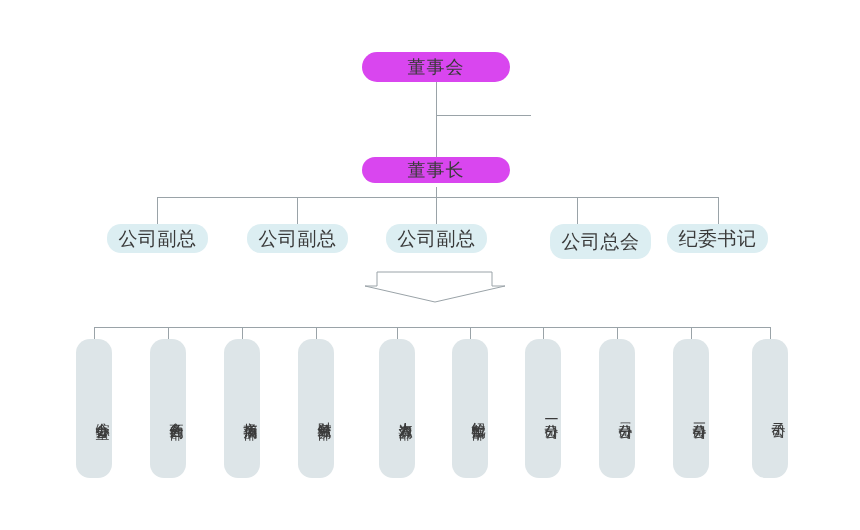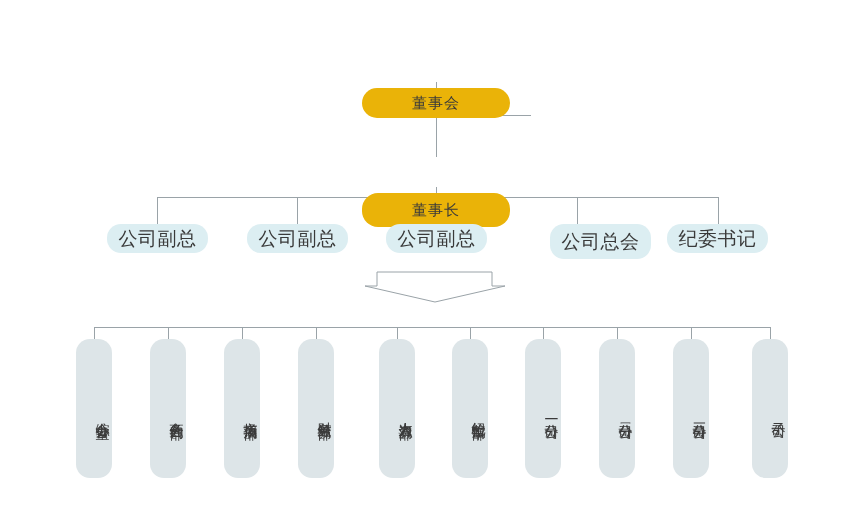--- a/index.html
+++ b/index.html
@@ -30,25 +30,24 @@
   .node {
     position: absolute;
     box-sizing: border-box;
     display: flex;
     align-items: center;
     justify-content: center;
     color: #3a3a3a;
     text-align: center;
   }
   .node-exec {
-    background: #eab308;
+    background: #d946ef;
     border-radius: 16px;
-    font-size: 15px;
+    font-size: 18px;
     letter-spacing: 1px;
-    margin-top: 36px;
   }
   .node-mgmt {
     background: #dceef2;
     border-radius: 14px;
     font-size: 19px;
     letter-spacing: 0.5px;
   }
   .node-dept {
     background: #dde5e8;
     border-radius: 14px;
@@ -97,21 +96,21 @@
       <path d="M770,327 L770,339"></path>
     </g>
     <polygon id="flow-arrow" fill="#ffffff" stroke="#9aa3a8" stroke-width="1" points="377,272 492,272 492,286 505,286 435,302 365,286 377,286"></polygon>
   </svg>
 
   <div class="node node-exec" id="node-board" style="left: 362px; top: 52px; width: 148px; height: 30px;">
     <span class="node-label">董事会</span>
   </div>
 
 
-  <div class="node node-exec" id="node-chairman" style="left: 362px; top: 157px; width: 148px; height: 34px;">
+  <div class="node node-exec" id="node-chairman" style="left: 362px; top: 157px; width: 148px; height: 26px;">
     <span class="node-label">董事长</span>
   </div>
 
   <div id="management-row">
       <div class="node node-mgmt" style="left: 107px; top: 224px; width: 101px; height: 29px;">
         <span class="node-label">公司副总</span>
       </div>
       <div class="node node-mgmt" style="left: 247px; top: 224px; width: 101px; height: 29px;">
         <span class="node-label">公司副总</span>
       </div>

